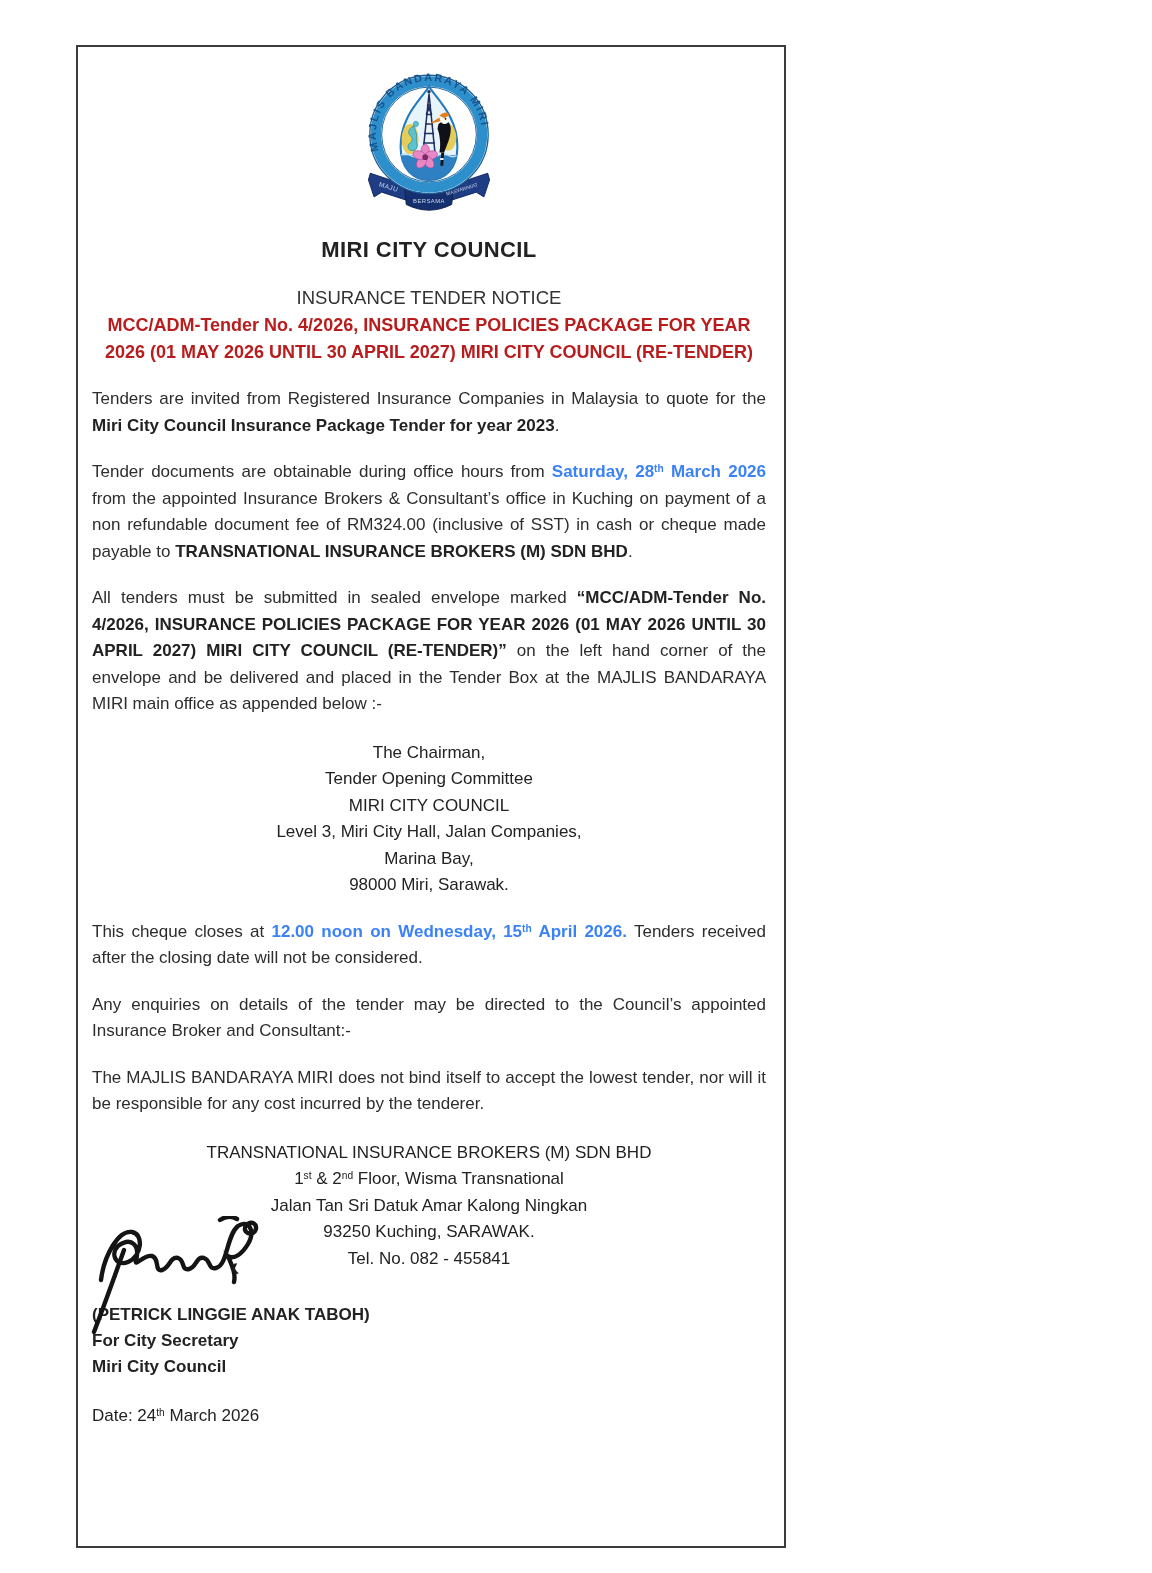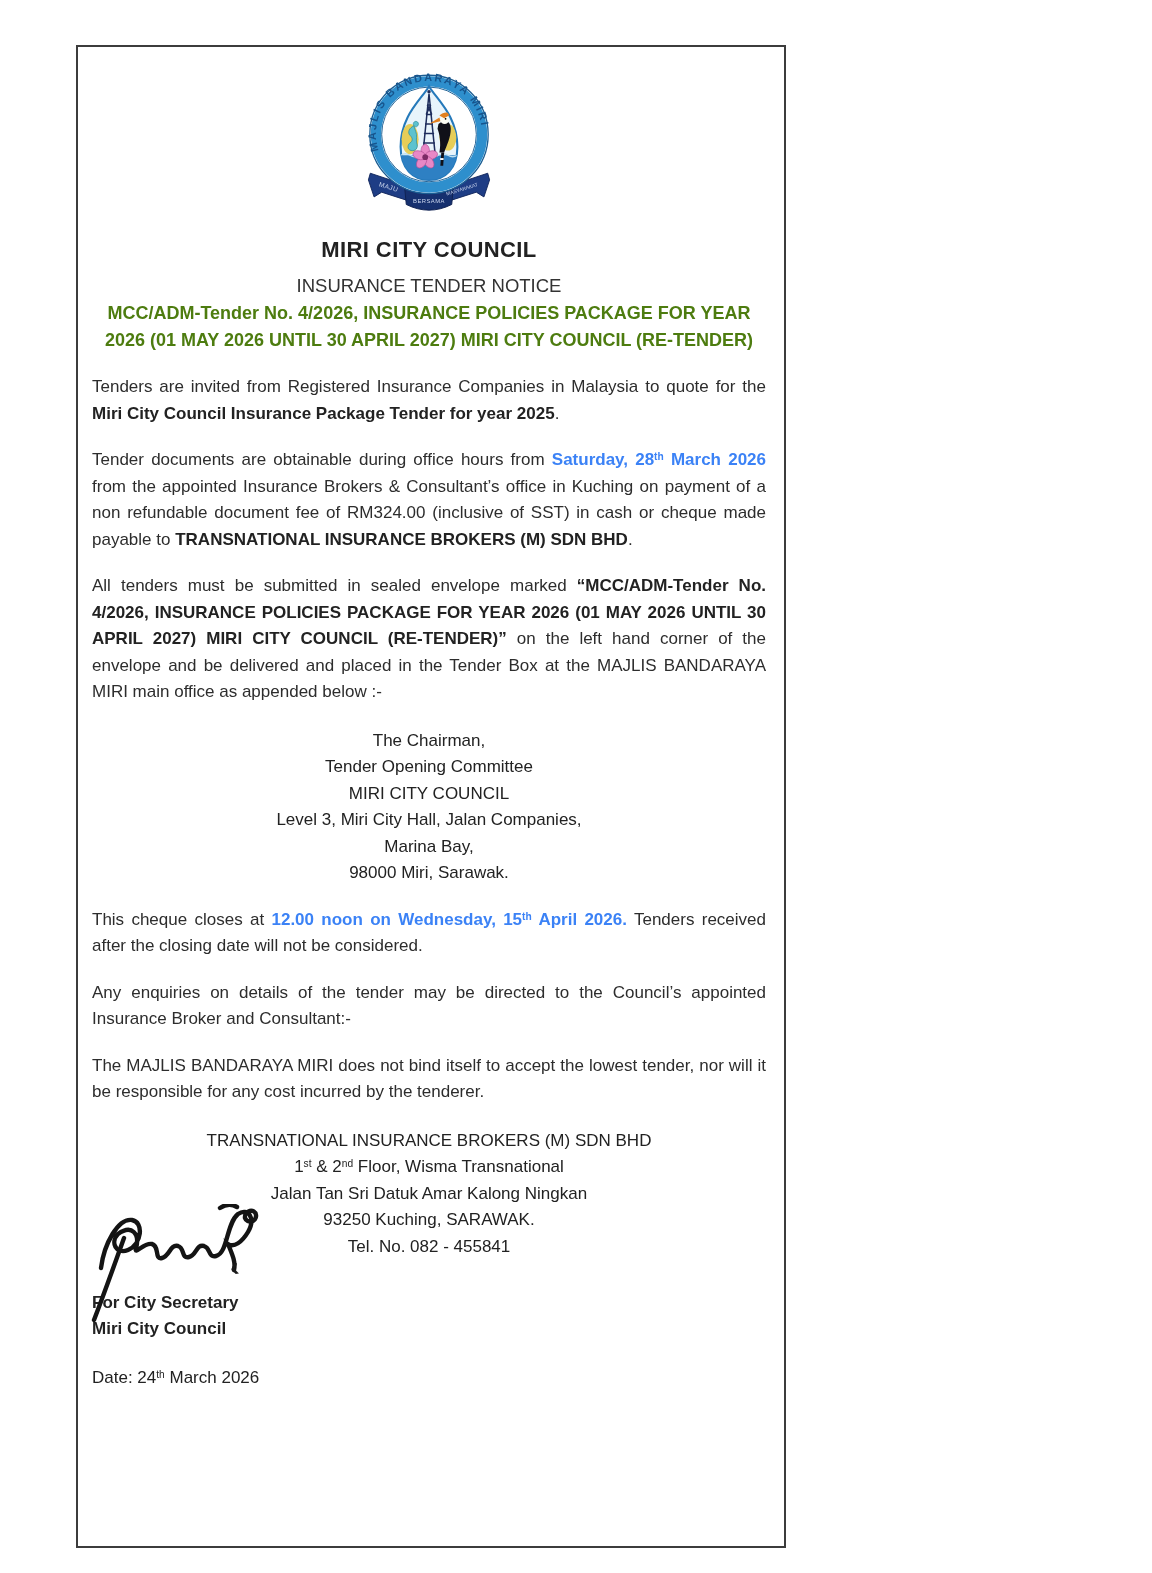--- a/index.html
+++ b/index.html
@@ -11,24 +11,24 @@
     position:absolute;left:76px;top:45px;width:710px;height:1503px;
     border:2px solid #3c3c3c;box-sizing:border-box;background:#ffffff;
   }
   .content{padding:24px 18px 0 14px;}
   .crest-wrap{text-align:center;}
   .crest-wrap svg{display:inline-block;}
   .org-name{
     margin-top:20px;font-size:22px;font-weight:bold;text-align:center;
     letter-spacing:0.4px;color:#222;
   }
-  .notice-title{margin-top:12px;font-size:18.5px;text-align:center;color:#333;}
+  .notice-title{margin-top:24px;font-size:18.5px;text-align:center;color:#333;}
   .ref-title{
     margin-top:3px;font-size:18px;font-weight:bold;text-align:center;
-    line-height:1.5;color:#4d7c0f;
+    line-height:1.5;color:#b91c1c;
   }
   p.para{
     margin:20px 0 0;font-size:17px;line-height:26.5px;text-align:justify;
     color:#2d2d2d;
   }
   .b{font-weight:bold;color:#222;}
   .bu{
     font-weight:bold;color:#3b82f6;
     text-decoration-thickness:2px;text-underline-offset:3px;
   }
@@ -130,21 +130,21 @@
 
     <div class="org-name">MIRI CITY COUNCIL</div>
 
     <div class="notice-title">INSURANCE TENDER NOTICE</div>
 
     <div class="ref-title">
       <span>MCC/ADM-Tender No. 4/2026, INSURANCE POLICIES PACKAGE FOR YEAR</span><br>
       <span>2026 (01 MAY 2026 UNTIL 30 APRIL 2027) MIRI CITY COUNCIL (RE-TENDER)</span>
     </div>
 
-    <p class="para"><span>Tenders are invited from Registered Insurance Companies in Malaysia to quote for the </span><span class="b">Miri City Council Insurance Package Tender for year 2025</span><span>.</span></p>
+    <p class="para"><span>Tenders are invited from Registered Insurance Companies in Malaysia to quote for the </span><span class="b">Miri City Council Insurance Package Tender for year 2023</span><span>.</span></p>
 
     <p class="para"><span>Tender documents are obtainable during office hours from </span><span class="bu"><span>Saturday, 28</span><sup>th</sup><span> March 2026</span></span><span> from the appointed Insurance Brokers &amp; Consultant’s office in Kuching on payment of a non refundable document fee of RM324.00 (inclusive of SST) in cash or cheque made payable to </span><span class="b">TRANSNATIONAL INSURANCE BROKERS (M) SDN BHD</span><span>.</span></p>
 
     <p class="para"><span>All tenders must be submitted in sealed envelope marked </span><span class="b">“MCC/ADM-Tender No. 4/2026, INSURANCE POLICIES PACKAGE FOR YEAR 2026 (01 MAY 2026 UNTIL 30 APRIL 2027) MIRI CITY COUNCIL (RE-TENDER)”</span><span> on the left hand corner of the envelope and be delivered and placed in the Tender Box at the MAJLIS BANDARAYA MIRI main office as appended below :-</span></p>
 
     <div class="center-block">
       <div>The Chairman,</div>
       <div>Tender Opening Committee</div>
       <div>MIRI CITY COUNCIL</div>
       <div>Level 3, Miri City Hall, Jalan Companies,</div>
@@ -166,20 +166,21 @@
       <div>Tel. No. 082 - 455841</div>
     </div>
 
     <div class="signature-block">
       <svg class="sig-svg" viewBox="0 0 225 120">
         <path d="M132,4 C138,0 144,0 149,3"></path>
         <path d="M13,64 C16,40 30,14 44,16 C56,18 54,40 40,46 C28,51 22,38 30,30 C44,20 52,30 48,44 C46,52 56,38 64,40 C72,42 66,56 74,54 C82,52 82,40 90,42 C97,44 93,55 101,53 C109,51 108,40 116,42 C123,44 120,54 128,52 C140,49 138,20 150,10 C160,3 168,14 160,28 C154,38 146,44 140,40 C144,50 148,58 146,66"></path>
         <path d="M157,14 C156,6 167,4 168,11 C169,18 159,20 157,14 Z"></path>
         <path d="M36,34 C26,62 16,90 6,116"></path>
       </svg>
+      <div>(PETRICK LINGGIE ANAK TABOH)</div>
       <div>For City Secretary</div>
       <div>Miri City Council</div>
     </div>
 
     <div class="date-line"><span>Date: 24</span><sup>th</sup><span> March 2026</span></div>
 
   </div>
   <span class="pen-tick">‹</span>
 </div>
 

